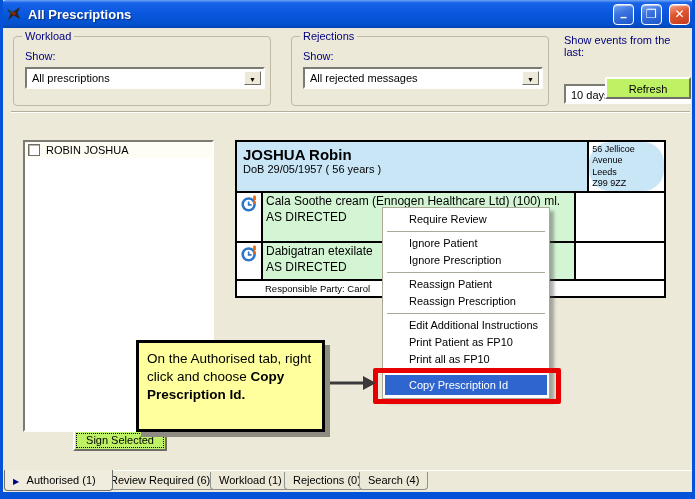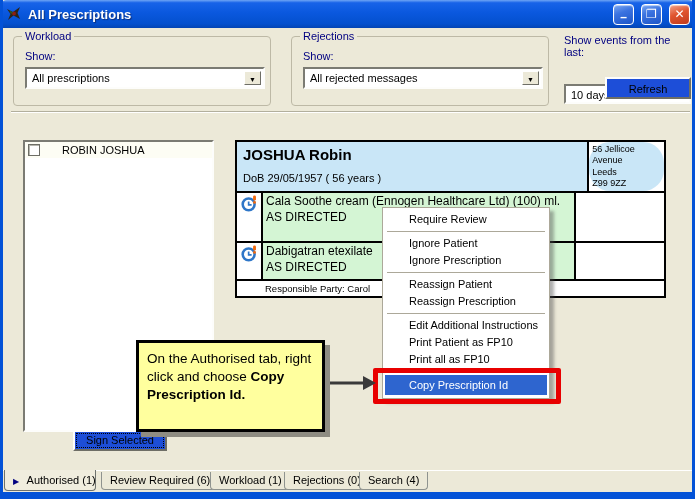--- a/index.html
+++ b/index.html
@@ -24,40 +24,40 @@
 
   
   .groupbox { position:absolute; border:1px solid #BDB9A6; border-radius:4px; }
   .groupbox .gb-label { position:absolute; top:-7px; left:8px; background:#ECE9D8; padding:0 3px; color:#000080; }
   .navy { color:#000080; }
   .sunken { background:#fff; border:2px solid; border-color:#7b7b73 #fdfdfb #fdfdfb #7b7b73; }
   .combo { position:absolute; height:22px; }
   .combo .field { position:absolute; inset:0; padding:3px 20px 0 5px; white-space:nowrap; overflow:hidden; }
   .combo .drop { position:absolute; right:2px; top:2px; bottom:2px; width:17px; background:#ECE9D8;
     border:1px solid; border-color:#fff #6e6e66 #6e6e66 #fff; font-size:7px; text-align:center; line-height:15px; color:#000; }
-  .btn3d { background:#1d4ed8; border:2px solid; border-color:#fdfdfb #6e6e66 #6e6e66 #fdfdfb;
+  .btn3d { background:#bef264; border:2px solid; border-color:#fdfdfb #6e6e66 #6e6e66 #fdfdfb;
     text-align:center; cursor:default; }
 
   .groove { position:absolute; left:8px; top:111px; width:679px; height:2px;
     border-top:1px solid #B2AF9D; border-bottom:1px solid #fff; }
 
   
   .listbox { position:absolute; left:20px; top:140px; width:191px; height:292px; background:#fff;
     border:2px solid; border-color:#7b7b73 #fdfdfb #fdfdfb #7b7b73; }
-  .list-item { display:flex; align-items:center; gap:22px; padding:2px 3px; background:#FDFDF4; }
+  .list-item { display:flex; align-items:center; gap:6px; padding:2px 3px; background:#FDFDF4; }
   .checkbox { width:12px; height:12px; background:#fff; border:1px solid #6e6e66; box-shadow:inset 1px 1px 0 #b5b5ad; }
 
   
   .rx-table { position:absolute; left:232px; top:140px; width:431px; border:2px solid #000; background:#fff; }
   .rx-row { display:flex; border-bottom:2px solid #000; }
   .rx-row:last-child { border-bottom:none; }
   .hdr-main { width:397px; background:#C9E6F7; border-right:2px solid #000; padding:4px 6px 3px; }
   .hdr-addr { width:84px; background:#C9E6F7; font-size:9px; line-height:1.25; padding:2px 3px;border-radius:21px; }
   .p-name { font-size:15px; font-weight:bold; }
-  .p-dob  { font-size:11px; margin-top:9px; }
+  .p-dob  { font-size:11px; }
   .cell-icon { width:26px; background:#fff; border-right:2px solid #000; padding-top:2px; text-align:center; }
   .cell-drug { width:313px; background:#D4F5D4; border-right:2px solid #000; font-size:12px; line-height:1.3; padding:1px 3px; }
   .cell-right { width:84px; background:#fff; }
   .row1 { min-height:50px; } .row2 { min-height:38px; }
   .resp-row { font-size:9.5px; padding:2px 2px 2px 28px; background:#fff; }
 
   
   .menu { position:absolute; left:379px; top:207px; width:168px; background:#fff;
     border:1px solid #ACA899; box-shadow:4px 4px 3px rgba(80,80,80,.45); z-index:20; padding:3px 0; }
   .menu-item { height:17px; line-height:17px; padding-left:26px; white-space:nowrap; }
@@ -201,21 +201,21 @@
     <span>On the Authorised tab, right click and choose </span><b>Copy Prescription Id.</b>
   </div>
   <svg class="arrow-svg" width="52" height="18">
     <line x1="0" y1="9" x2="39" y2="9" stroke="#3a3a3a" stroke-width="3"></line>
     <polygon points="38,2 51,9 38,16" fill="#3a3a3a"></polygon>
   </svg>
 
   <div class="btn3d sign-btn">Sign Selected</div>
 
   <div class="tabline"></div>
-  <div class="tab active" style="left:1px; width:92px;">
+  <div class="tab active" style="left:1px; width:109px;">
     <span class="marker">▶</span>
     <span>Authorised (1)</span>
   </div>
   <div class="tab" style="left:98px;"><span>Review Required (6)</span></div>
   <div class="tab" style="left:207px;"><span>Workload (1)</span></div>
   <div class="tab" style="left:281px;"><span>Rejections (0)</span></div>
   <div class="tab" style="left:356px;"><span>Search (4)</span></div>
 
 </div>
 

